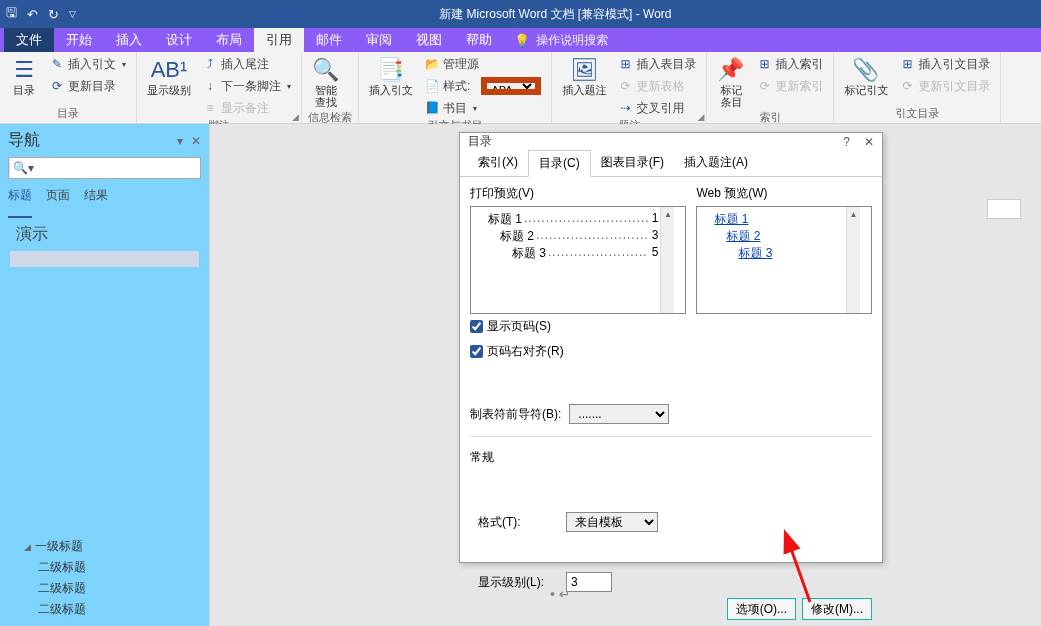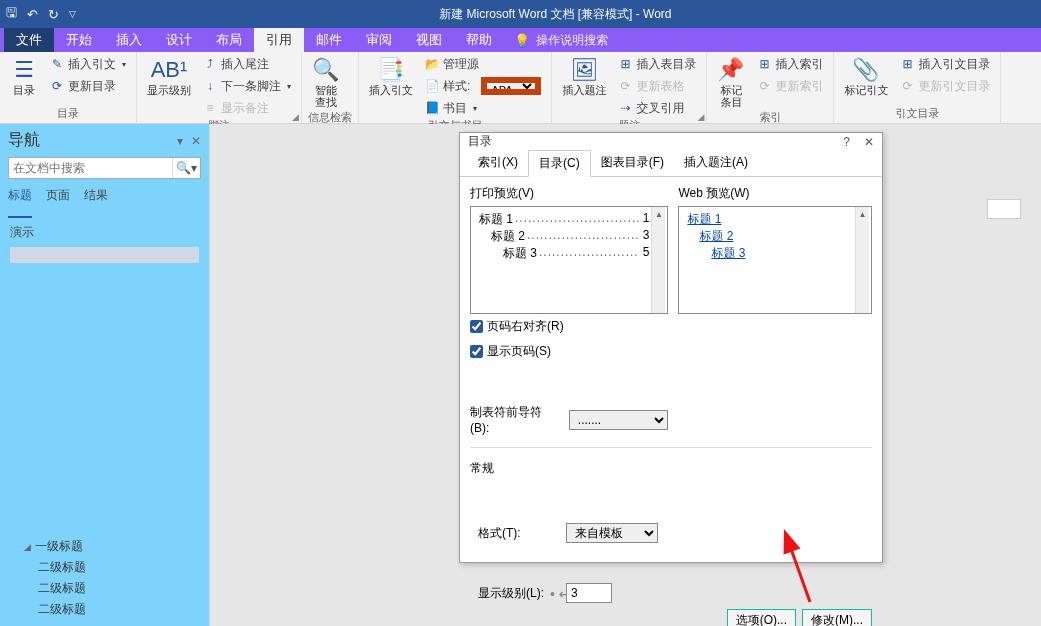--- a/index.html
+++ b/index.html
@@ -38,21 +38,21 @@
 .nav-pane .nav-header { display: flex; align-items: center; justify-content: space-between; padding: 6px 8px 2px 8px; }
 .nav-pane .nav-header .nav-title { font-size: 16px; color: #333; }
 .nav-pane .nav-header .nav-controls { display: flex; gap: 8px; color: #666; font-size: 10px; }
 .nav-pane .search-wrap { padding: 4px 8px; }
 .nav-pane .search-box { display: flex; border: 1px solid #aaa; background: #fff; height: 22px; }
 .nav-pane .search-box input { flex: 1; border: none; outline: none; padding: 0 4px; font-size: 12px; }
 .nav-pane .search-box .search-btn { width: 28px; display: flex; align-items: center; justify-content: center; color: #555; border-left: 1px solid #ddd; }
 .nav-pane .nav-tabs { display: flex; padding: 4px 8px 0 8px; gap: 14px; font-size: 12px; }
 .nav-pane .nav-tabs .nt { padding-bottom: 12px; color: #444; cursor: pointer; }
 .nav-pane .nav-tabs .nt.active { color: #2b579a; border-bottom: 2px solid #2b579a; }
-.nav-pane .nav-info { padding: 6px 10px; font-size: 12px; color: #444; }
+.nav-pane .nav-info { padding: 6px 16px; font-size: 16px; color: #444; }
 .nav-pane .nav-selected { margin: 0 10px; height: 16px; background: #d0d8e8; }
 .nav-pane .outline { padding: 6px 4px; font-size: 12px; color: #333; }
 .nav-pane .outline .o-item { padding: 2px 4px 2px 20px; cursor: pointer; }
 .nav-pane .outline .o-item.lvl2 { padding-left: 34px; }
 .nav-pane .outline .tri { font-size: 9px; margin-right: 4px; color: #666; }
 .nav-pane .outline-spacer { flex: 1; }
 
 .doc-area { flex: 1; background: #e6e6e6; position: relative; }
 .doc-area .page-shadow { position: absolute; right: 20px; top: 75px; width: 34px; height: 20px; border: 1px solid #ccc; background: #fff; }
 .doc-area .para-mark { position: absolute; left: 340px; top: 462px; color: #888; font-size: 14px; }
@@ -60,21 +60,21 @@
 .dialog { position: absolute; left: 459px; top: 132px; width: 424px; height: 431px; background: #fff; border: 1px solid #999; box-shadow: 2px 2px 6px rgba(0,0,0,0.2); display: flex; flex-direction: column; }
 .dialog .dlg-title { height: 28px; display: flex; align-items: center; justify-content: space-between; padding: 0 8px; font-size: 12px; color: #333; }
 .dialog .dlg-title .dlg-ctrls { display: flex; gap: 14px; color: #555; }
 .dialog .dlg-tabs { display: flex; border-bottom: 1px solid #ccc; padding-left: 8px; font-size: 12px; }
 .dialog .dlg-tabs .dt { padding: 4px 10px; cursor: pointer; }
 .dialog .dlg-tabs .dt.active { border: 1px solid #ccc; border-bottom: 1px solid #fff; margin-bottom: -1px; background: #fff; }
 .dialog .dlg-body { flex: 1; padding: 8px 10px; display: flex; flex-direction: column; }
 .dialog .preview-row { display: flex; gap: 10px; }
 .dialog .preview-col { flex: 1; display: flex; flex-direction: column; }
 .dialog .preview-label { font-size: 12px; margin-bottom: 4px; }
-.dialog .preview-box { border: 1px solid #888; height: 108px; padding: 4px 8px; font-size: 11px; overflow: hidden; position: relative; display: flex; }
+.dialog .preview-box { border: 1px solid #888; height: 108px; padding: 4px 17px; font-size: 11px; overflow: hidden; position: relative; display: flex; }
 .dialog .preview-box .pb-content { flex: 1; }
 .dialog .preview-box .scrollbar { width: 14px; background: #efefef; border-left: 1px solid #ddd; margin: -4px -6px -4px 2px; }
 .dialog .preview-box .scrollbar .arrow { height: 14px; display:flex; align-items:center; justify-content:center; font-size:8px; color:#666; }
 .dialog .toc-line { display: flex; justify-content: space-between; white-space: nowrap; }
 .dialog .toc-line .dots { flex: 1; overflow: hidden; letter-spacing: 1px; color: #666; margin: 0 2px; }
 .dialog .toc-line.indent1 { padding-left: 12px; }
 .dialog .toc-line.indent2 { padding-left: 24px; }
 .dialog .web-link { color: #0645ad; text-decoration: underline; display: block; }
 .dialog .web-link.i1 { padding-left: 12px; }
 .dialog .web-link.i2 { padding-left: 24px; }
@@ -274,21 +274,20 @@
   <div class="nav-pane">
     <div class="nav-header">
       <span class="nav-title">导航</span>
       <span class="nav-controls">
         <span>▾</span>
         <span>✕</span>
       </span>
     </div>
     <div class="search-wrap">
       <div class="search-box">
-        <input placeholder="在文档中搜索" style="">
         <span class="search-btn">🔍▾</span>
       </div>
     </div>
     <div class="nav-tabs">
       <span class="nt active">标题</span>
       <span class="nt">页面</span>
       <span class="nt">结果</span>
     </div>
     <div class="nav-info">演示</div>
     <div class="nav-selected"></div>
@@ -342,25 +341,25 @@
                 <span class="dots">.......................</span>
                 <span>5</span>
               </div>
           </div>
           <div class="scrollbar">
               <div class="arrow">▲</div>
             </div>
         </div>
         <div class="checkrow">
             <input type="checkbox" checked="" style="">
-            <span>页码右对齐(R)</span>
+            <span>显示页码(S)</span>
           </div>
         <div class="checkrow">
             <input type="checkbox" checked="" style="">
-            <span>显示页码(S)</span>
+            <span>页码右对齐(R)</span>
           </div>
         <div class="formrow">
             <label>制表符前导符(B):</label>
             <select style="width:100px"><option>.......</option></select>
           </div>
       </div>
       <div class="preview-col">
         <div class="preview-label">Web 预览(W)</div>
         <div class="preview-box">
           <div class="pb-content">

